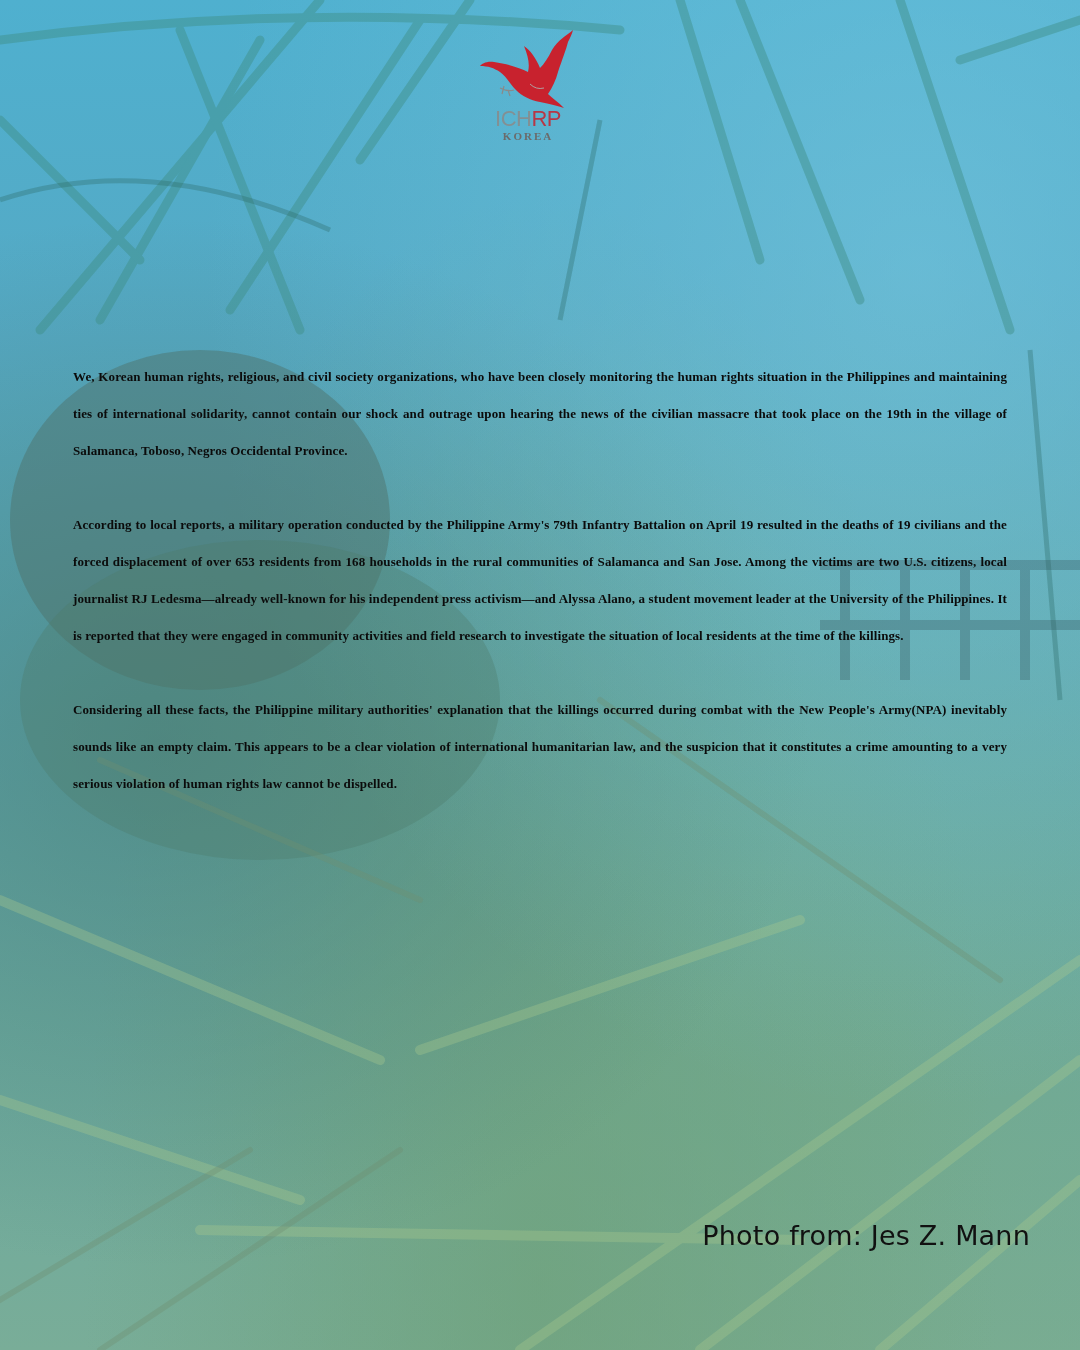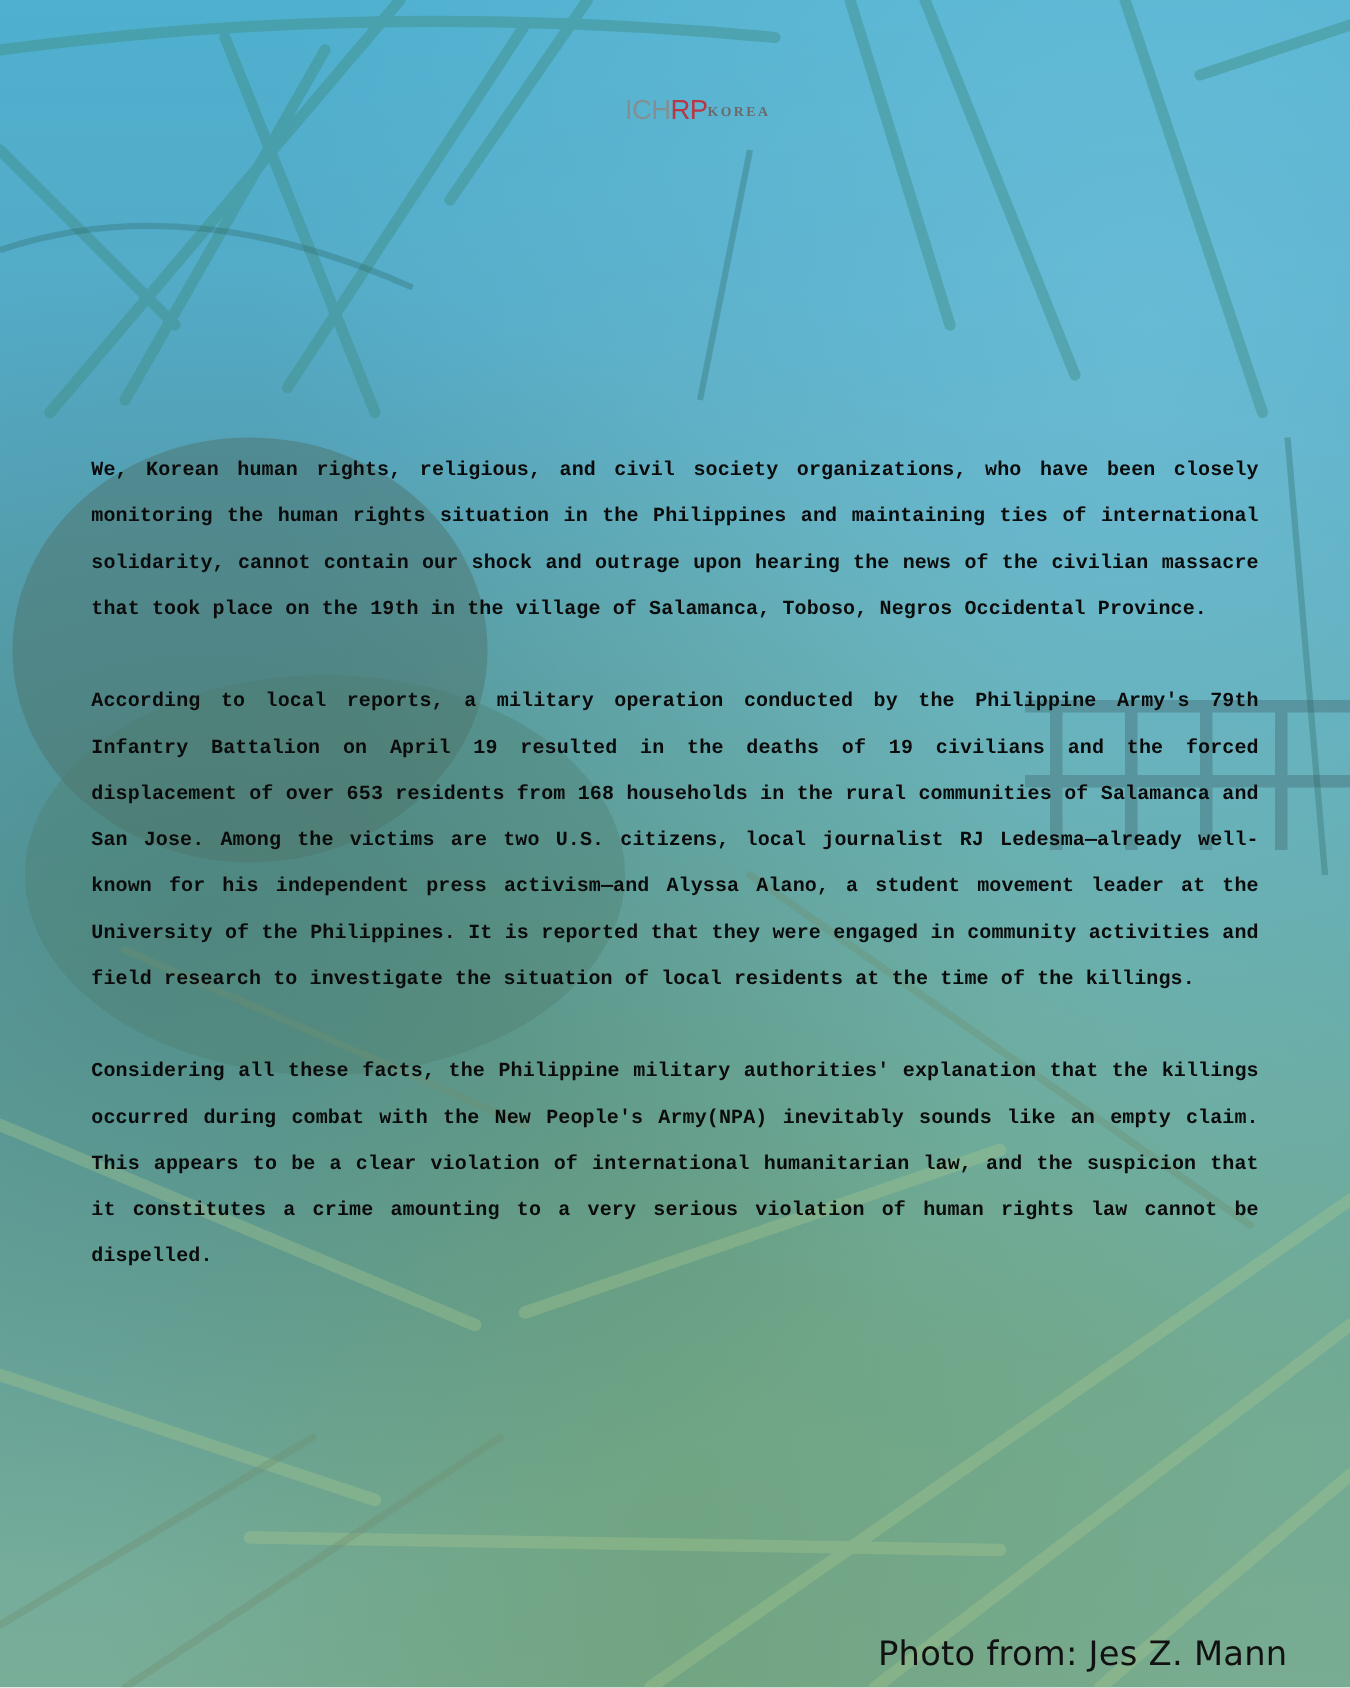--- a/index.html
+++ b/index.html
@@ -13,22 +13,22 @@
         radial-gradient(ellipse at 85% 20%, rgba(120,200,225,0.55) 0%, rgba(90,180,210,0) 55%),
         radial-gradient(ellipse at 15% 55%, rgba(70,120,110,0.55) 0%, rgba(60,110,100,0) 50%),
         radial-gradient(ellipse at 50% 95%, rgba(110,160,120,0.65) 0%, rgba(100,150,110,0) 60%),
         radial-gradient(ellipse at 80% 80%, rgba(120,170,130,0.5) 0%, rgba(120,170,130,0) 55%),
         linear-gradient(180deg, #4fb0cf 0%, #55a9c4 25%, #5ba7b3 50%, #6aa9a0 75%, #79ad98 100%);
     }
     .grass { position: absolute; inset: 0; }
     .fence { position: absolute; right: 0; top: 560px; width: 260px; height: 120px; opacity: 0.35; }
 
     .logo {
-      position: absolute; left: 500px; top: 28px; width: 104px; height: 124px;
-      display: flex; align-items: center;
+      position: absolute; left: 476px; top: 28px; width: 104px; height: 124px;
+      display: flex; flex-direction: column; align-items: center;
     }
     .logo svg { width: 100px; height: 84px; }
     .logo-text {
       font-family: "Liberation Sans", sans-serif; font-size: 22px; font-weight: 400;
       color: #c8222e; letter-spacing: -0.5px; margin-top: -4px; line-height: 22px;
       opacity: 0.85;
     }
     .logo-text .gray { color: #8a8a8a; }
     .logo-sub {
       font-family: "Liberation Serif", serif; font-size: 11px; font-weight: 700;
@@ -39,28 +39,28 @@
       position: absolute; left: 40px; right: 40px; top: 168px;
       text-align: center; margin: 0;
       font-family: "DejaVu Serif", serif; font-weight: 700;
       font-size: 34px; line-height: 57px; letter-spacing: -0.5px;
       color: #ffc20e;
       text-shadow: 2px 3px 0 #8b2a1f;
     }
 
     .body-text {
       position: absolute; left: 73px; width: 934px; top: 358px;
-      font-family: Liberation Mono, monospace; font-weight: 700;
-      font-size: 16px; line-height: 37px; color: #0b0b0b;
+      font-family: Liberation Serif, serif; font-weight: 700;
+      font-size: 13px; line-height: 37px; color: #0b0b0b;
       text-align: justify; letter-spacing: 0.1px;
     }
     .body-text p { margin: 0 0 37px 0; }
 
     .credit {
-      position: absolute; right: 50px; top: 1308px;
+      position: absolute; right: 50px; top: 1220px;
       font-family: "DejaVu Sans", sans-serif; font-size: 27px; font-weight: 400;
       color: #111; letter-spacing: 0.2px;
     }
   </style>
 </head>
 <body>
 
 <div class="poster">
 
   <svg class="grass" viewBox="0 0 1080 1350" preserveAspectRatio="none">

